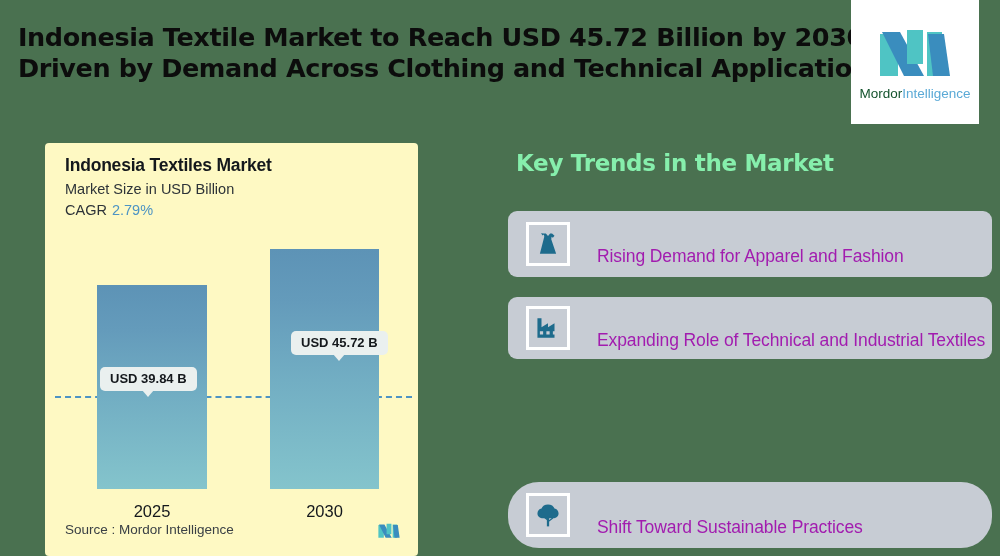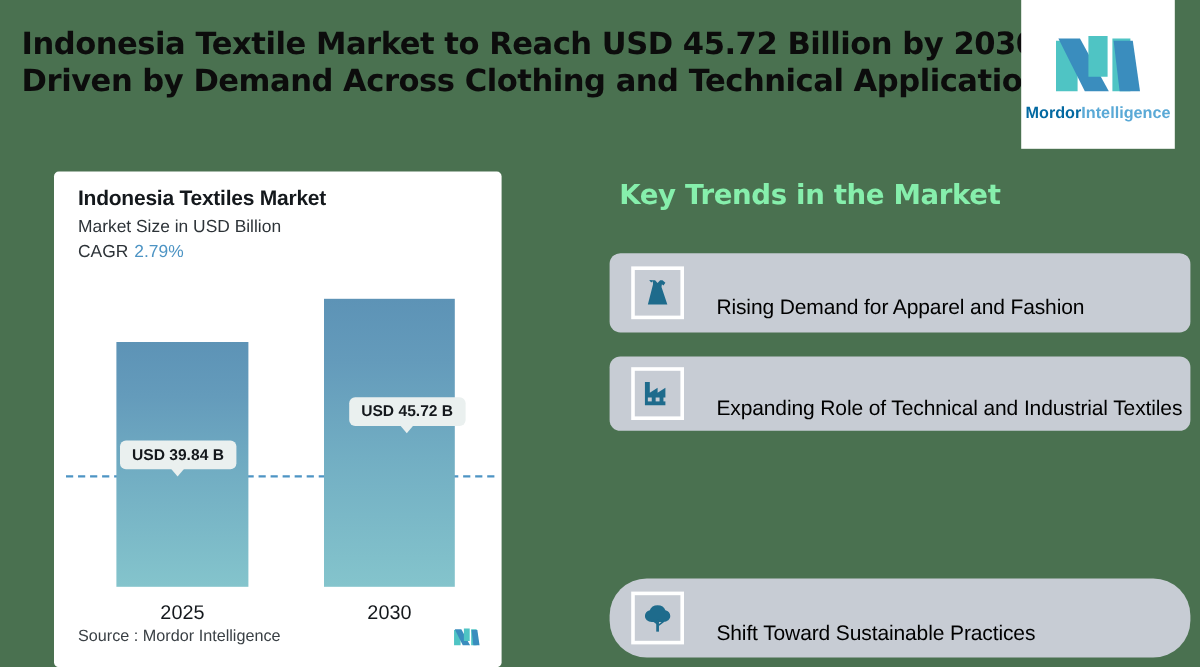--- a/index.html
+++ b/index.html
@@ -40,29 +40,29 @@
     align-items: center;
     justify-content: center;
   }
   .logo-mark { width: 74px; height: 56px; display: block; }
   .logo-word {
     margin-top: 6px;
     font-size: 13.5px;
     white-space: nowrap;
     font-family: "Liberation Sans", sans-serif;
   }
-  .logo-word .w1 { color: #0369a1; font-weight: bold; }
-  .logo-word .w2 { color: #5aa9d6; font-weight: bold; }
+  .logo-word .w1 { color: #14532d; font-weight: normal; }
+  .logo-word .w2 { color: #5aa9d6; font-weight: normal; }
 
   
   .chart-panel {
     position: absolute;
     left: 45px; top: 143px;
     width: 373px; height: 413px;
-    background: #ffffff;
+    background: #fef9c3;
     border-radius: 4px;
     overflow: hidden;
   }
   .chart-title {
     position: absolute; left: 20px; top: 12px;
     font-size: 17.5px; font-weight: bold; color: #14181c;
     letter-spacing: -0.2px;
   }
   .chart-sub {
     position: absolute; left: 20px; top: 38px;
@@ -167,21 +167,21 @@
     flex: 0 0 auto;
     width: 44px; height: 44px;
     border: 3px solid #ffffff;
     display: flex; align-items: center; justify-content: center;
   }
   .trend-icon-box svg { width: 26px; height: 26px; display: block; }
   .trend-label {
     margin-left: 27px;
     font-size: 17.5px;
     line-height: 25px;
-    color: #000000;
+    color: #a21caf;
     letter-spacing: -0.1px;
     margin-top: 24px;
   }
 </style>
 </head>
 <body>
 
 <div id="stage">
 
   <div class="headline">

